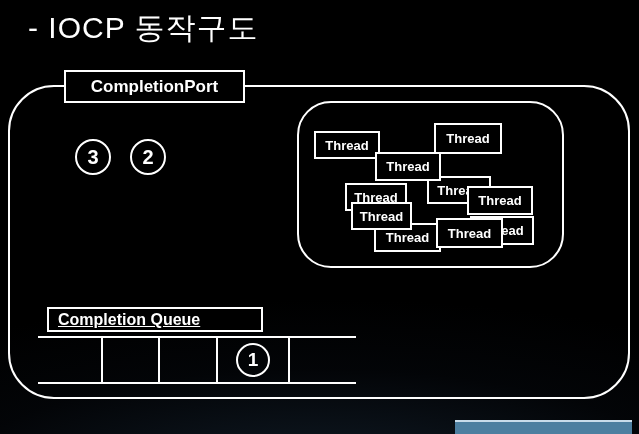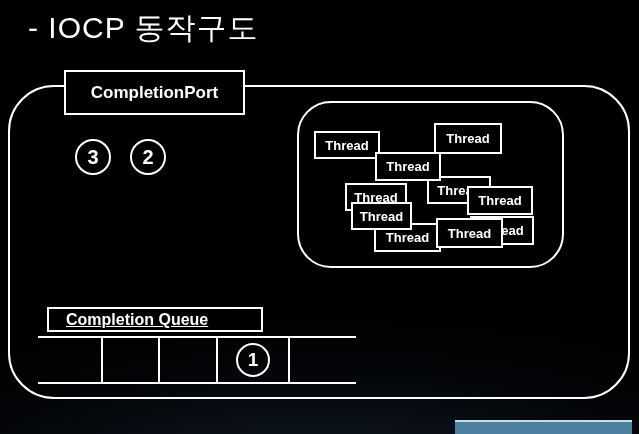--- a/index.html
+++ b/index.html
@@ -23,21 +23,21 @@
     font-size: 30px; font-weight: 400; letter-spacing: 1px;
     color: #fff; white-space: nowrap;
   }
   .main-frame {
     position: absolute; left: 8px; top: 85px;
     width: 622px; height: 314px;
     border: 2px solid #fff; border-radius: 46px;
   }
   .cp-box {
     position: absolute; left: 64px; top: 70px;
-    width: 181px; height: 45px;
+    width: 181px; height: 33px;
     border: 2px solid #fff; background: #000;
     display: flex; align-items: center; justify-content: center;
     font-weight: bold; font-size: 17px; z-index: 5;
   }
   .circle {
     position: absolute; width: 36px; height: 36px;
     border: 2px solid #fff; border-radius: 50%;
     display: flex; align-items: center; justify-content: center;
     font-size: 20px; font-weight: bold; background: transparent; z-index: 4;
   }
@@ -60,21 +60,21 @@
     border: 2px solid #fff; background: #000;
     display: flex; align-items: center; justify-content: center;
     font-weight: bold; font-size: 13px;
     overflow: hidden; white-space: nowrap;
   }
   .cq-box {
     position: absolute; left: 47px; top: 307px;
     width: 216px; height: 25px;
     border: 2px solid #fff; background: #000;
     display: flex; align-items: center;
-    font-weight: bold; font-size: 16px; padding-left: 17px;
+    font-weight: bold; font-size: 16px; padding-left: 9px;
   }
   .cq-box span { text-decoration: underline; }
   .queue {
     position: absolute; left: 38px; top: 336px;
     width: 318px; height: 48px;
     border-top: 2px solid #fff; border-bottom: 2px solid #fff;
     display: flex;
   }
   .qcell {
     height: 100%;

